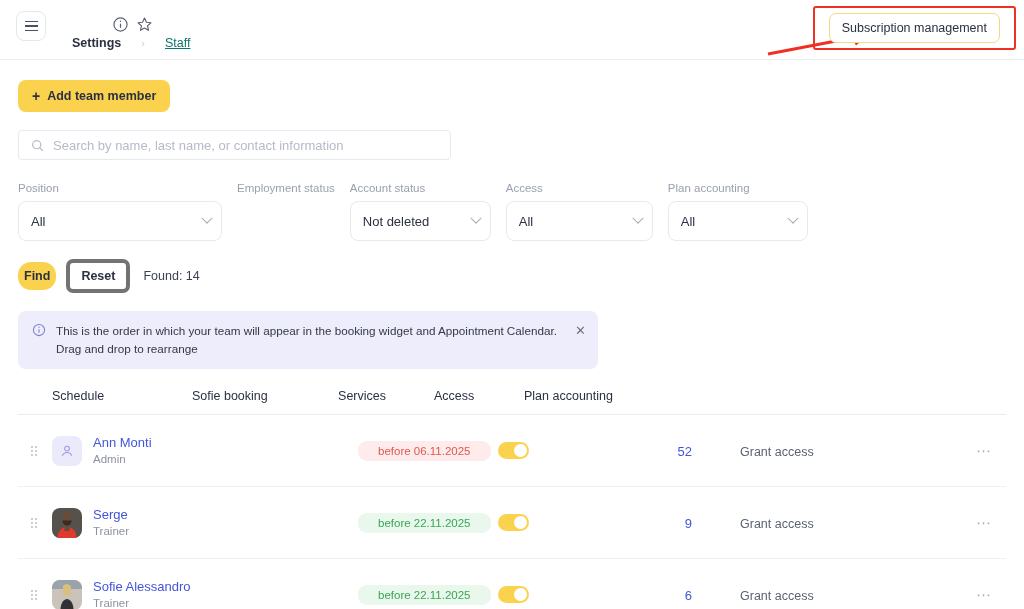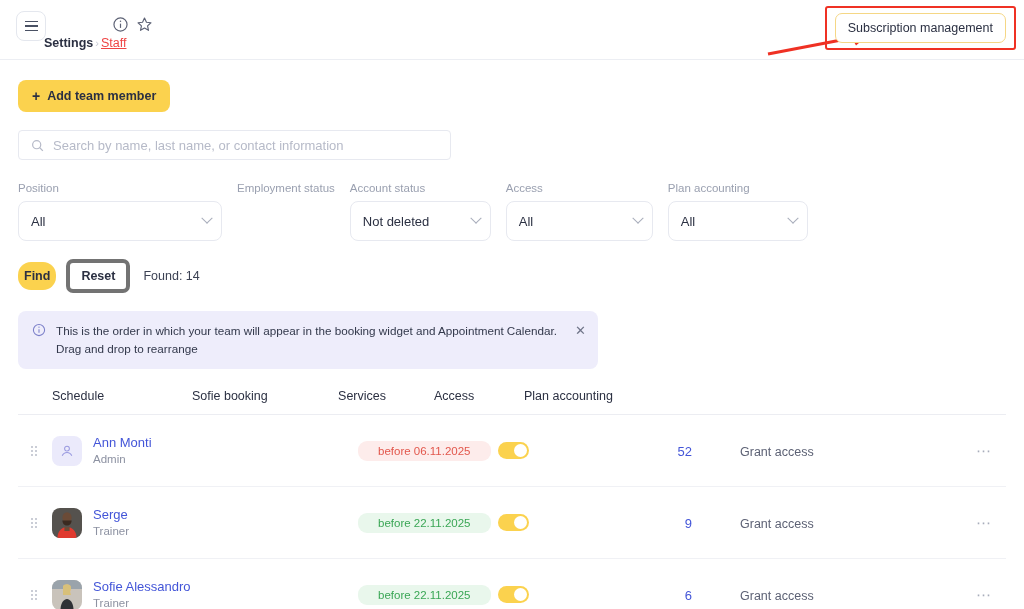--- a/index.html
+++ b/index.html
@@ -29,38 +29,38 @@
     display: block; width: 13px; height: 1.6px; background: #4a5164;
     position: relative;
   }
   .burger i:before, .burger i:after {
     content: ""; position: absolute; left: 0; width: 13px; height: 1.6px; background: #4a5164;
   }
   .burger i:before { top: -4.4px; }
   .burger i:after  { top:  4.4px; }
 
   .crumbs {
-    position: absolute; left: 44px; top: 36px;
-    display: flex; align-items: center; gap: 2px;
+    position: absolute; left: 72px; top: 36px;
+    display: flex; align-items: center; gap: 20px;
     font-size: 12.5px;
   }
   .crumb-cur { color: #2b3042; font-weight: 600; }
   .crumb-sep { color: #c9ccd6; font-size: 11px; }
-  .crumb-next { color: #ef4444; text-decoration: underline; }
+  .crumb-next { color: #0f766e; text-decoration: underline; }
 
   .head-icons {
     position: absolute; left: 112px; top: 16px;
     display: flex; align-items: center; gap: 7px;
   }
   .ic { width: 17px; height: 17px; display: block; }
 
   .sub-wrap {
     position: absolute; right: 8px; top: 6px;
     border: 2px solid #ef3124; border-radius: 3px;
-    padding: 5px 8px;
+    padding: 5px 14px;
   }
   .sub-btn {
     border: 1px solid #f5d785; border-radius: 7px;
     background: #fff;
     font-size: 12.5px; color: #2b3042;
     padding: 7px 12px;
     white-space: nowrap;
     font-family: "Liberation Sans", sans-serif;
   }
   .arrow-svg {

